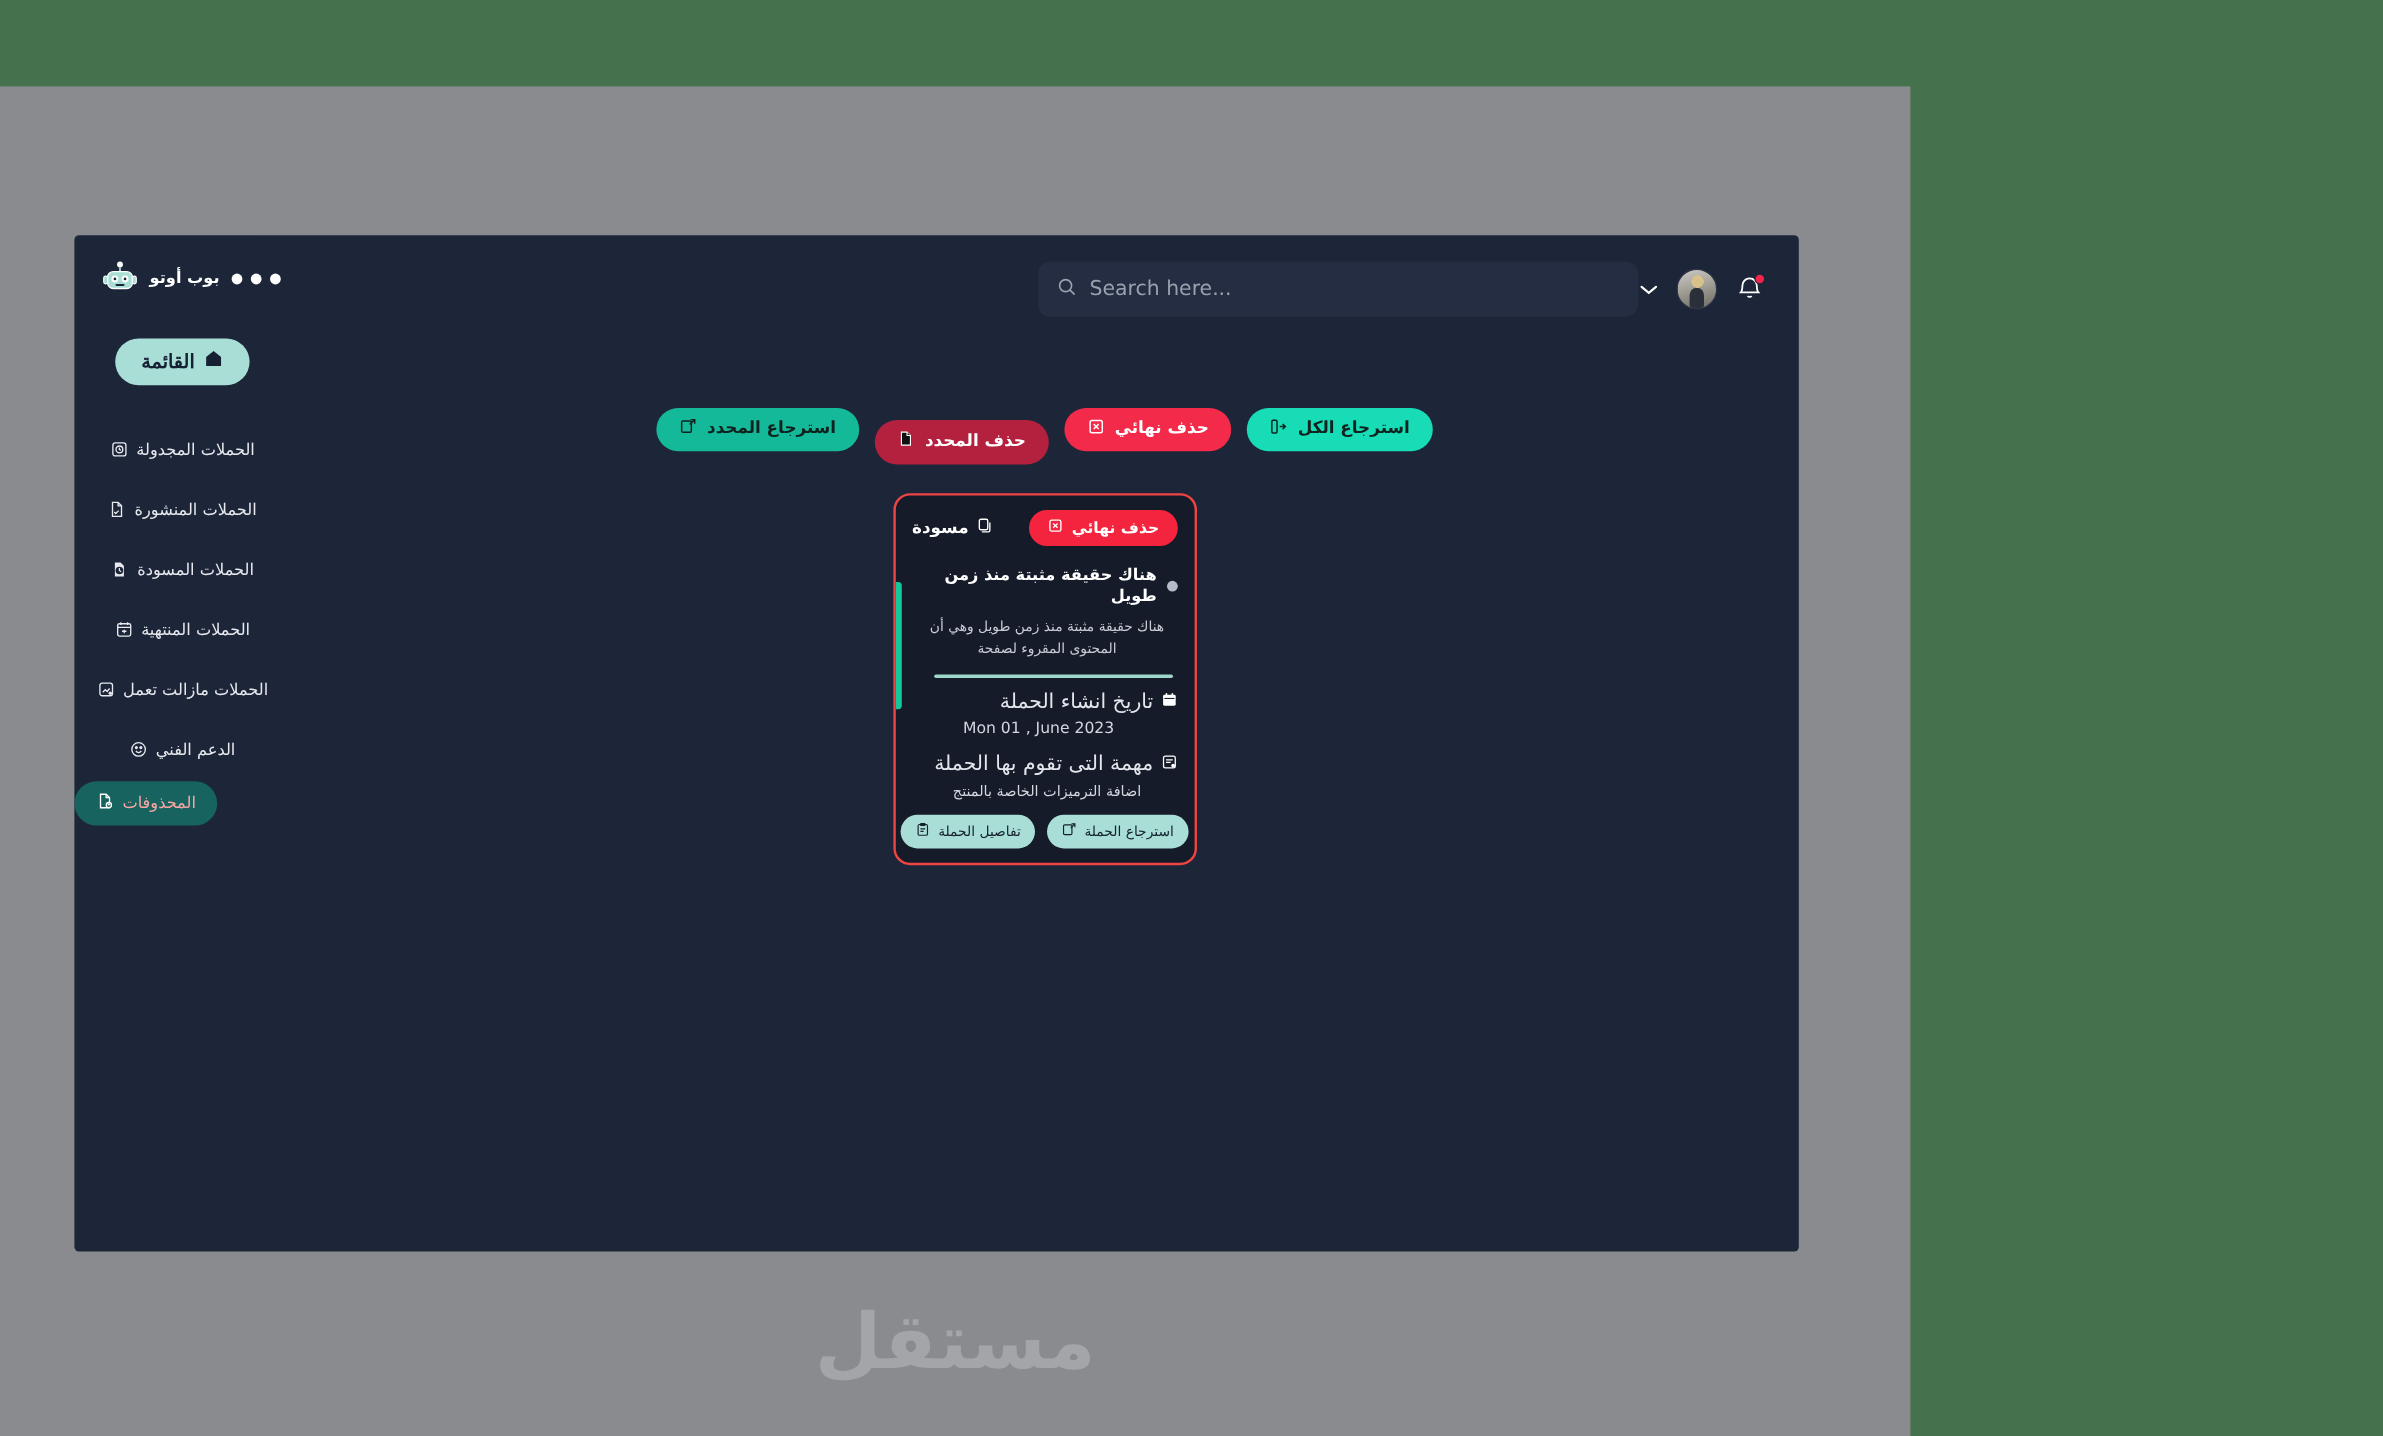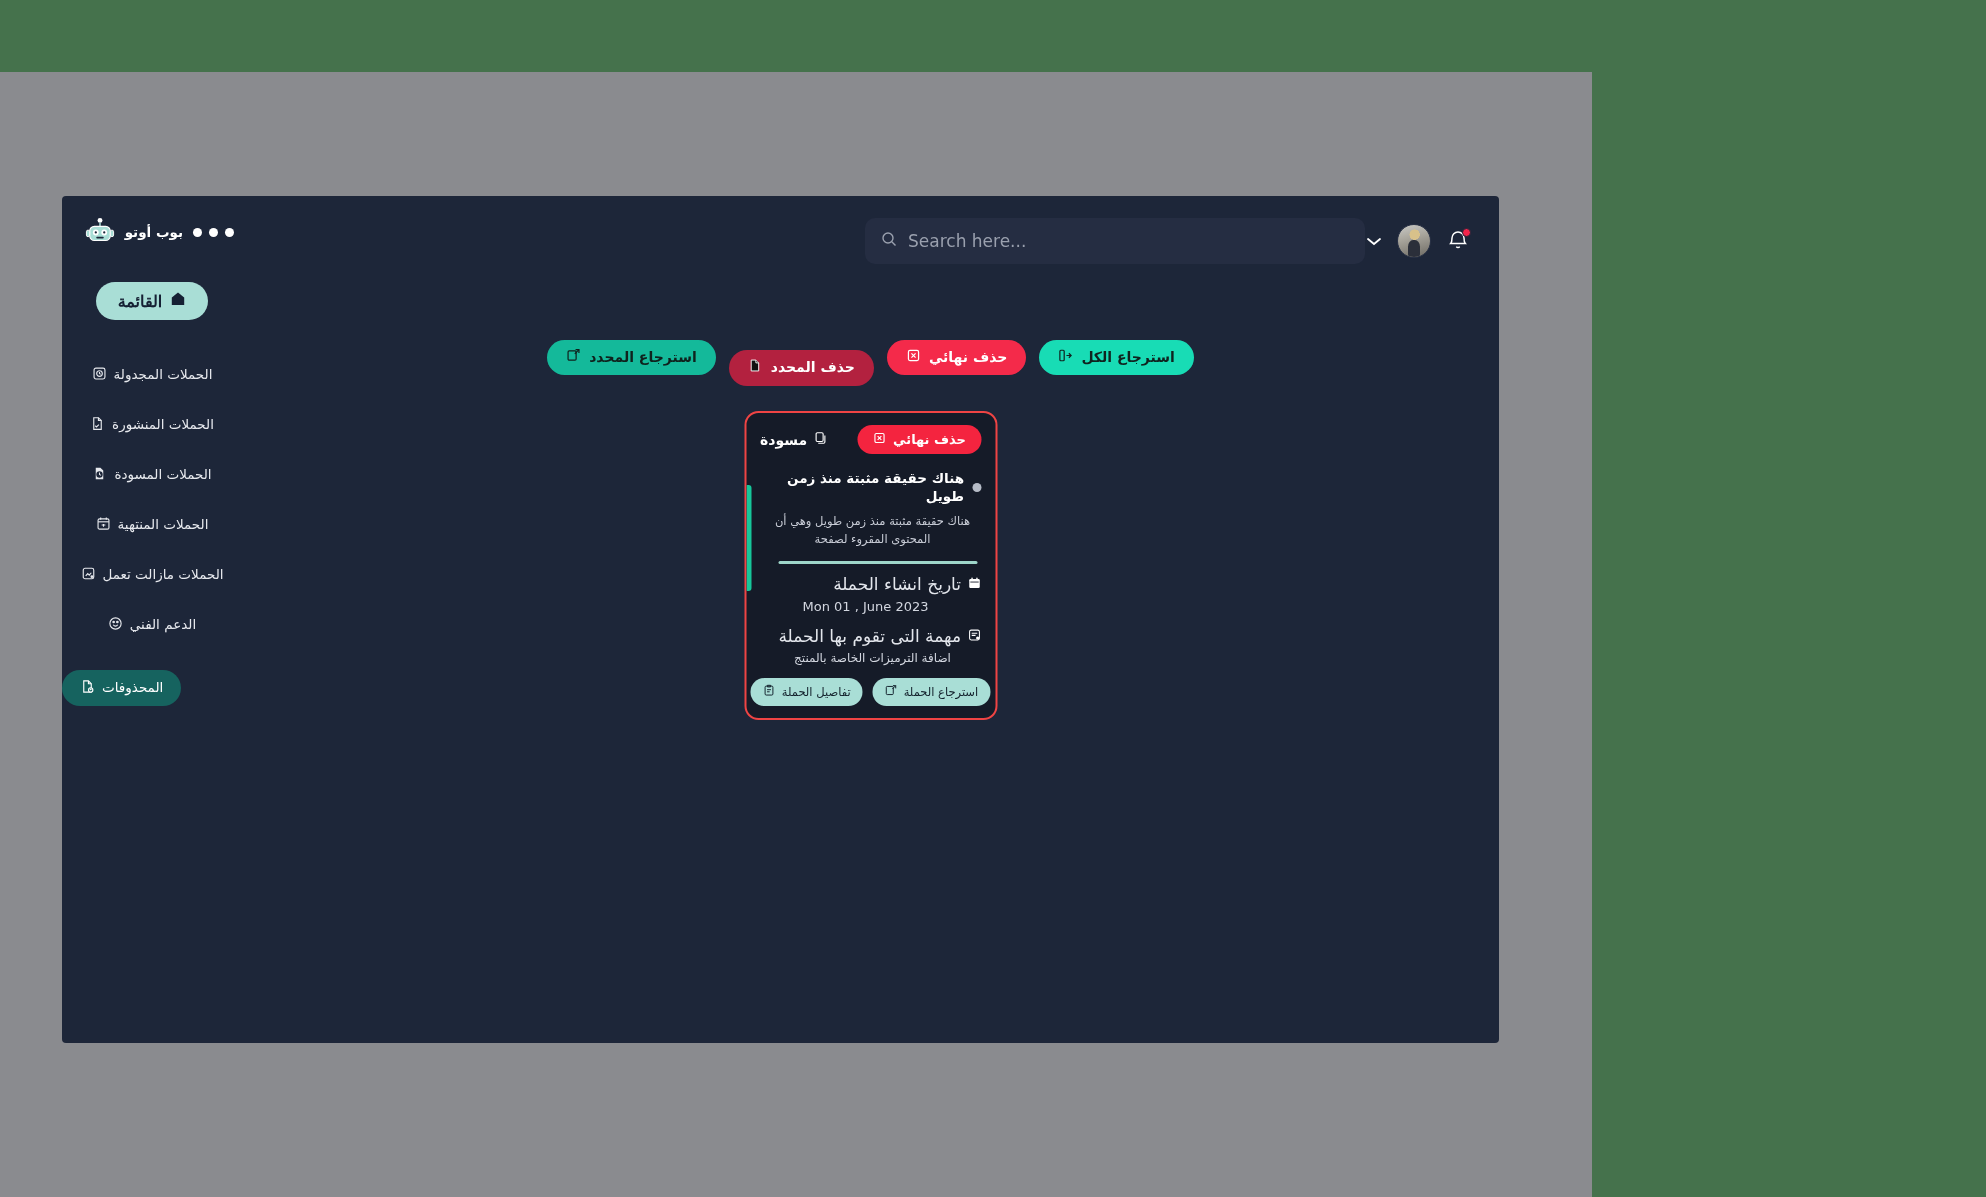--- a/index.html
+++ b/index.html
@@ -146,22 +146,22 @@
     border: none;
     font-family: inherit;
   }
   .nav-item .ni-label { line-height: 1; }
   .nav-item.active {
     background: #16635f;
     border-radius: 999px;
     width: auto;
     padding: 9px 18px;
     height: auto;
-    margin-top: 20px;
-    color: #ffffff;
+    margin-top: 0;
+    color: #fca5a5;
   }
 
   .nav-bottom { margin-top: 88px; width: 100%; }
 
   
   #content {
     flex: 1 1 auto;
     position: relative;
   }
 
@@ -359,20 +359,21 @@
   }
 </style>
 </head>
 <body>
 
 <div id="stage">
 
   <div id="gray-panel"></div>
 
   <div id="watermark">
+    <div class="wm-ar">مستقل</div>
   </div>
 
   <div id="app">
 
     <aside id="sidebar">
 
       <div class="brand-row">
         <span class="brand-dots">
           <i></i>
             <i></i>

